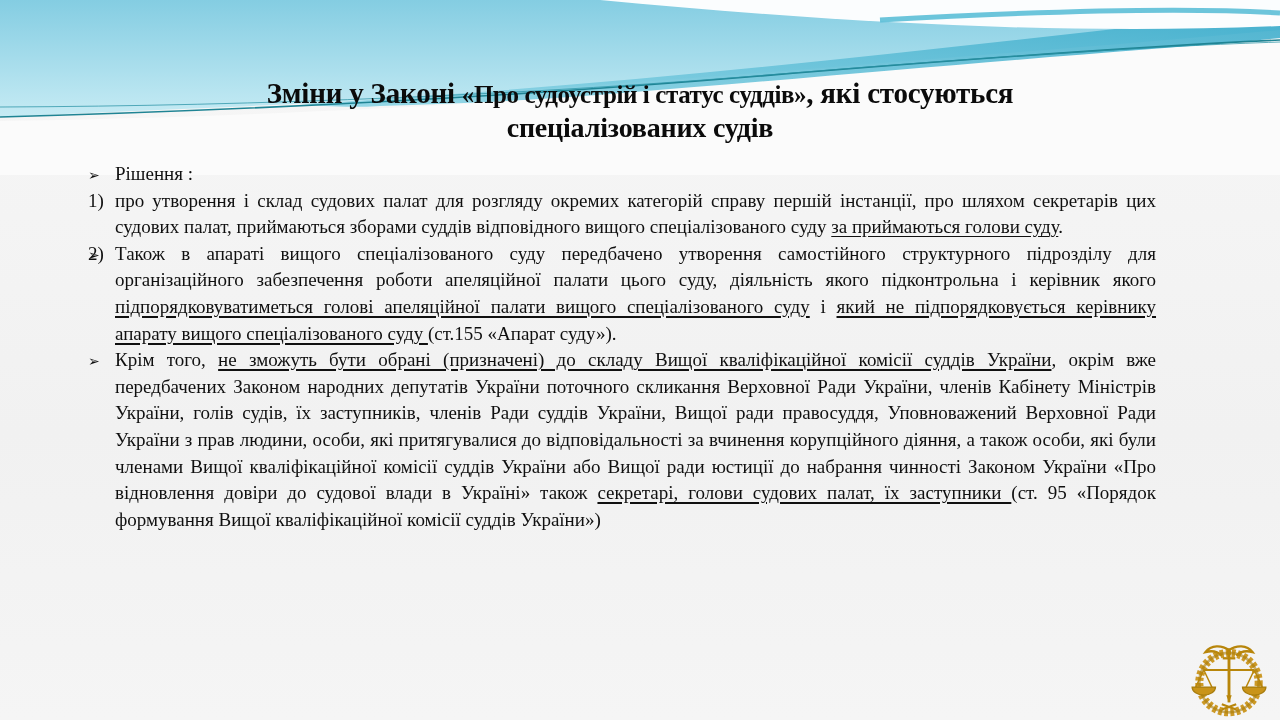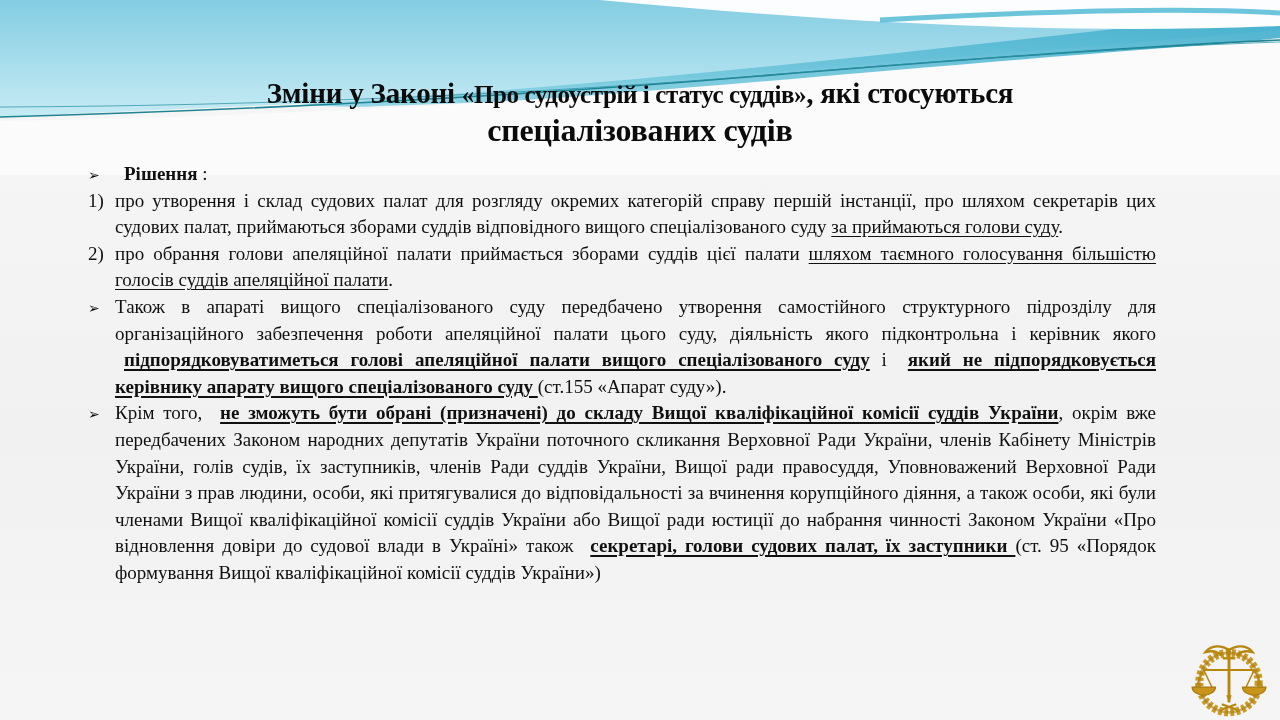--- a/index.html
+++ b/index.html
@@ -11,29 +11,29 @@
     font-family:"Liberation Serif","DejaVu Serif",serif;
     color:#101010;
   }
   .header-wave{position:absolute;top:0;left:0;width:1280px;height:175px;}
   .title{
     position:absolute;top:76px;left:60px;right:60px;
     text-align:center;font-weight:bold;line-height:1.22;
     font-size:29px;letter-spacing:-0.2px;color:#0b0b0b;margin:0;
   }
   .title .mid{font-size:25px;letter-spacing:-0.4px;}
-  .title .line2{display:block;font-size:32px;}
+  .title .line2{display:block;font-size:28px;}
   .content{
     position:absolute;top:161px;left:88px;width:1068px;
     font-size:19px;line-height:26.6px;
   }
   .para{position:relative;padding-left:27px;text-align:justify;margin:0;}
   .marker{position:absolute;left:0;top:0;}
   .marker.arrow{font-family:"DejaVu Sans",sans-serif;font-size:14px;top:1px;}
-  .b{font-weight:bold;margin-left:9px;}
+  .b{font-weight:normal;}
   .u{text-decoration:underline;text-underline-offset:3px;}
   .b.u{text-decoration-thickness:1.5px;}
   .emblem{position:absolute;right:6px;bottom:3px;width:90px;height:76px;}
 </style>
 </head>
 <body>
 
 <div class="slide">
 
   <svg class="header-wave" viewBox="0 0 1280 175" preserveAspectRatio="none" aria-hidden="true">
@@ -71,21 +71,20 @@
     <p class="para">
       <span class="marker arrow">➢</span>
       <span><span class="b">Рішення</span><span> :</span></span>
     </p>
     <p class="para">
       <span class="marker">1)</span>
       <span><span>про утворення і склад судових палат для розгляду окремих категорій справу першій інстанції, про шляхом секретарів цих судових палат, приймаються зборами суддів відповідного вищого спеціалізованого суду </span><span class="u">за приймаються голови суду</span><span>.</span></span>
     </p>
     <p class="para">
       <span class="marker">2)</span>
-      <span><span>про обрання голови апеляційної палати приймається зборами суддів цієї палати </span><span class="u">шляхом таємного голосування більшістю голосів суддів апеляційної палати</span><span>.</span></span>
     </p>
     <p class="para">
       <span class="marker arrow">➢</span>
       <span><span>Також в апараті вищого спеціалізованого суду передбачено утворення самостійного структурного підрозділу для організаційного забезпечення роботи апеляційної палати цього суду, діяльність якого підконтрольна і керівник якого </span><span class="b u">підпорядковуватиметься голові апеляційної палати вищого спеціалізованого суду</span><span> і </span><span class="b u">який не підпорядковується керівнику апарату вищого спеціалізованого суду </span><span>(ст.155 «Апарат суду»).</span></span>
     </p>
     <p class="para">
       <span class="marker arrow">➢</span>
       <span><span>Крім того, </span><span class="b u">не зможуть бути обрані (призначені) до складу Вищої кваліфікаційної комісії суддів України</span><span>, окрім вже передбачених Законом народних депутатів України поточного скликання Верховної Ради України, членів Кабінету Міністрів України, голів судів, їх заступників, членів Ради суддів України, Вищої ради правосуддя, Уповноважений Верховної Ради України з прав людини, особи, які притягувалися до відповідальності за вчинення корупційного діяння, а також особи, які були членами Вищої кваліфікаційної комісії суддів України або Вищої ради юстиції до набрання чинності Законом України «Про відновлення довіри до судової влади в Україні»  також </span><span class="b u">секретарі, голови судових палат, їх заступники </span><span>(ст. 95 «Порядок формування Вищої кваліфікаційної комісії суддів України»)</span></span>
     </p>
   </div>

